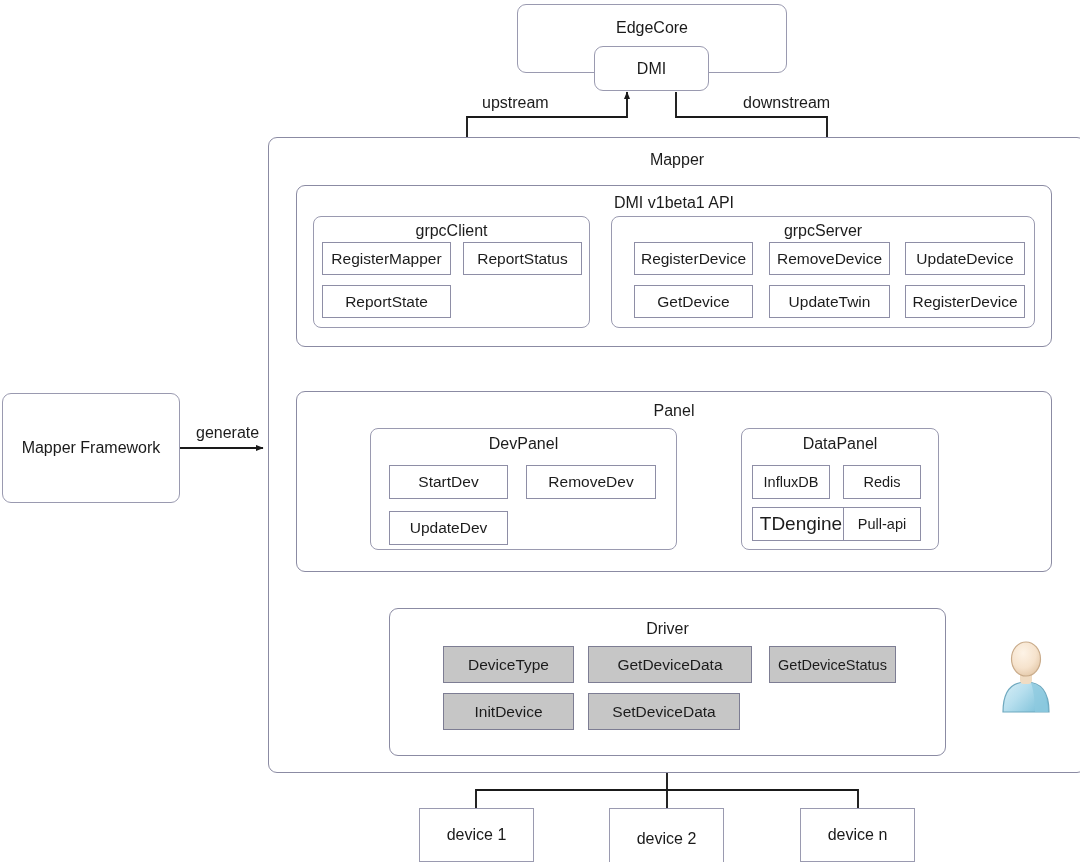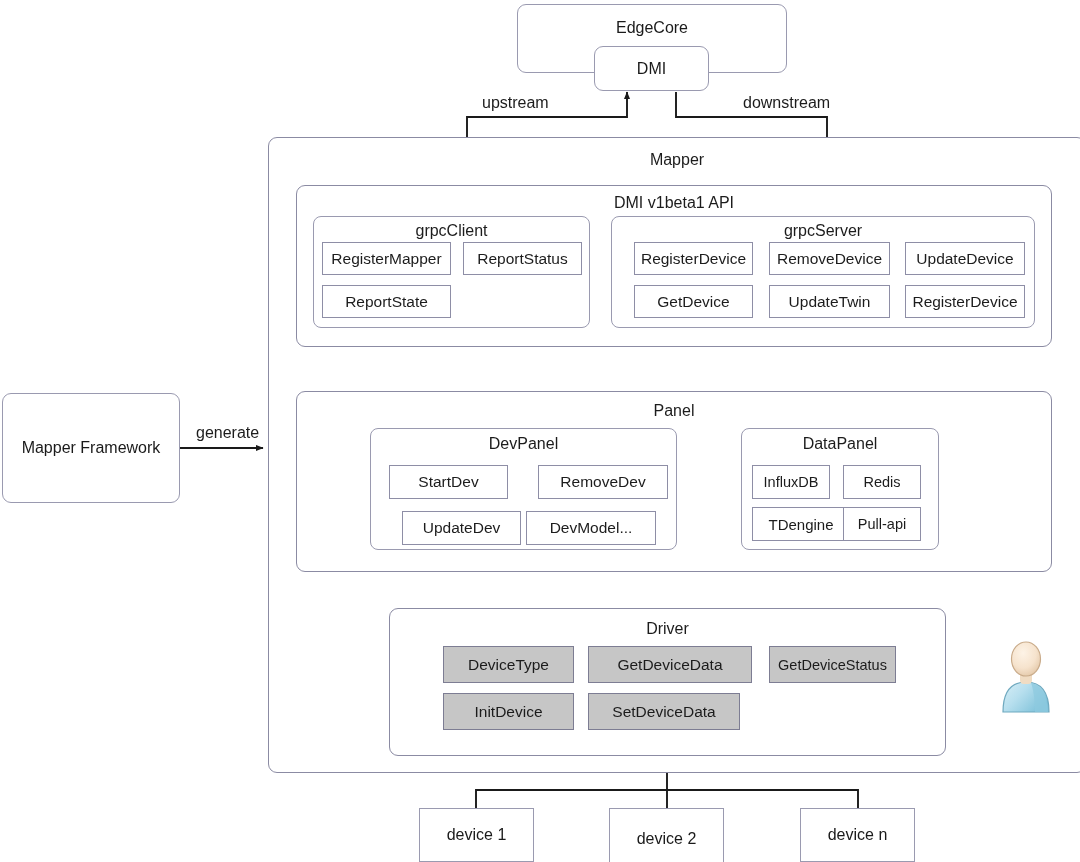--- a/index.html
+++ b/index.html
@@ -196,40 +196,37 @@
   <div class="box container-box" style="left:296px; top:391px; width:756px; height:181px;">
     <span class="box-title" style="top:10px;">Panel</span>
   </div>
 
   <div class="box group-box" style="left:370px; top:428px; width:307px; height:122px;">
     <span class="box-title" style="top:6px;">DevPanel</span>
   </div>
   <div class="box leaf-box" style="left:389px; top:465px; width:119px; height:34px;">
     <span>StartDev</span>
   </div>
-  <div class="box leaf-box" style="left:538px; top:465px; width:130px; height:34px;">
+  <div class="box leaf-box" style="left:526px; top:465px; width:130px; height:34px;">
     <span>RemoveDev</span>
   </div>
-  <div class="box leaf-box" style="left:402px; top:511px; width:119px; height:34px;">
+  <div class="box leaf-box" style="left:389px; top:511px; width:119px; height:34px;">
     <span>UpdateDev</span>
-  </div>
-  <div class="box leaf-box" style="left:526px; top:511px; width:130px; height:34px;">
-    <span>DevModel...</span>
   </div>
 
   <div class="box group-box" style="left:741px; top:428px; width:198px; height:122px;">
     <span class="box-title" style="top:6px;">DataPanel</span>
   </div>
   <div class="box leaf-box" style="left:752px; top:465px; width:78px; height:34px; font-size:14.5px;">
     <span>InfluxDB</span>
   </div>
   <div class="box leaf-box" style="left:843px; top:465px; width:78px; height:34px; font-size:14.5px;">
     <span>Redis</span>
   </div>
-  <div class="box leaf-box" style="left:752px; top:507px; width:98px; height:34px; font-size:15px;">
+  <div class="box leaf-box" style="left:752px; top:507px; width:98px; height:34px; font-size:19px;">
     <span>TDengine</span>
   </div>
   <div class="box leaf-box" style="left:843px; top:507px; width:78px; height:34px; font-size:14.5px;">
     <span>Pull-api</span>
   </div>
 
   <div class="box container-box" style="left:389px; top:608px; width:557px; height:148px;">
     <span class="box-title" style="top:11px;">Driver</span>
   </div>
   <div class="box leaf-box gray" style="left:443px; top:646px; width:131px; height:37px;">

